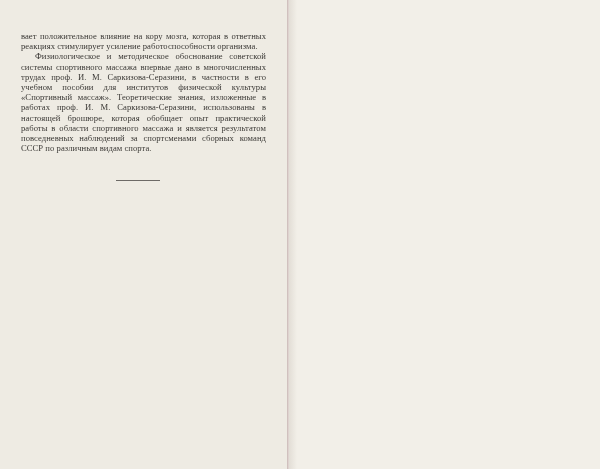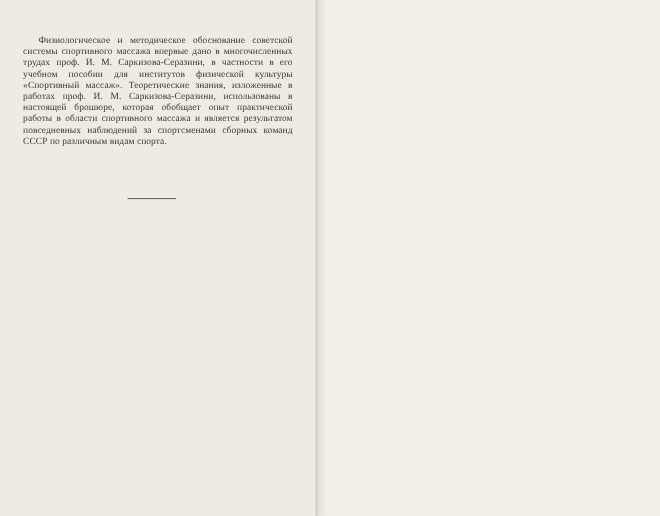--- a/index.html
+++ b/index.html
@@ -26,32 +26,33 @@
     }
     .text-block {
       position: absolute;
       font-size: 8.6px; line-height: 10.2px;
       text-align: justify;
       letter-spacing: 0.05px;
     }
     .left-text { left: 21px; top: 31px; width: 245px; }
     .para { margin: 0; text-indent: 0; }
     .para.indent { text-indent: 14px; }
-    .para + .para { margin-top: 12px; }
+    .para + .para { margin-top: 0; }
     .separator {
       position: absolute; left: 116px; top: 180px; width: 44px; height: 1px;
       background: #6d6a66;
     }
   </style>
 </head>
 <body>
 
 <div class="spread">
   <div class="page page-left">
     <div class="text-block left-text">
+      <p class="para">вает положительное влияние на кору мозга, которая в ответных реакциях стимулирует усиление работоспособности организма.</p>
       <p class="para indent">Физиологическое и методическое обоснование советской системы спортивного массажа впервые дано в многочисленных трудах проф. И. М. Саркизова-Серазини, в частности в его учебном пособии для институтов физической культуры «Спортивный массаж». Теоретические знания, изложенные в работах проф. И. М. Саркизова-Серазини, использованы в настоящей брошюре, которая обобщает опыт практической работы в области спортивного массажа и является результатом повседневных наблюдений за спортсменами сборных команд СССР по различным видам спорта.</p>
     </div>
     <div class="separator"></div>
   </div>
 
   <div class="page page-right">
     
     
     
   </div>

